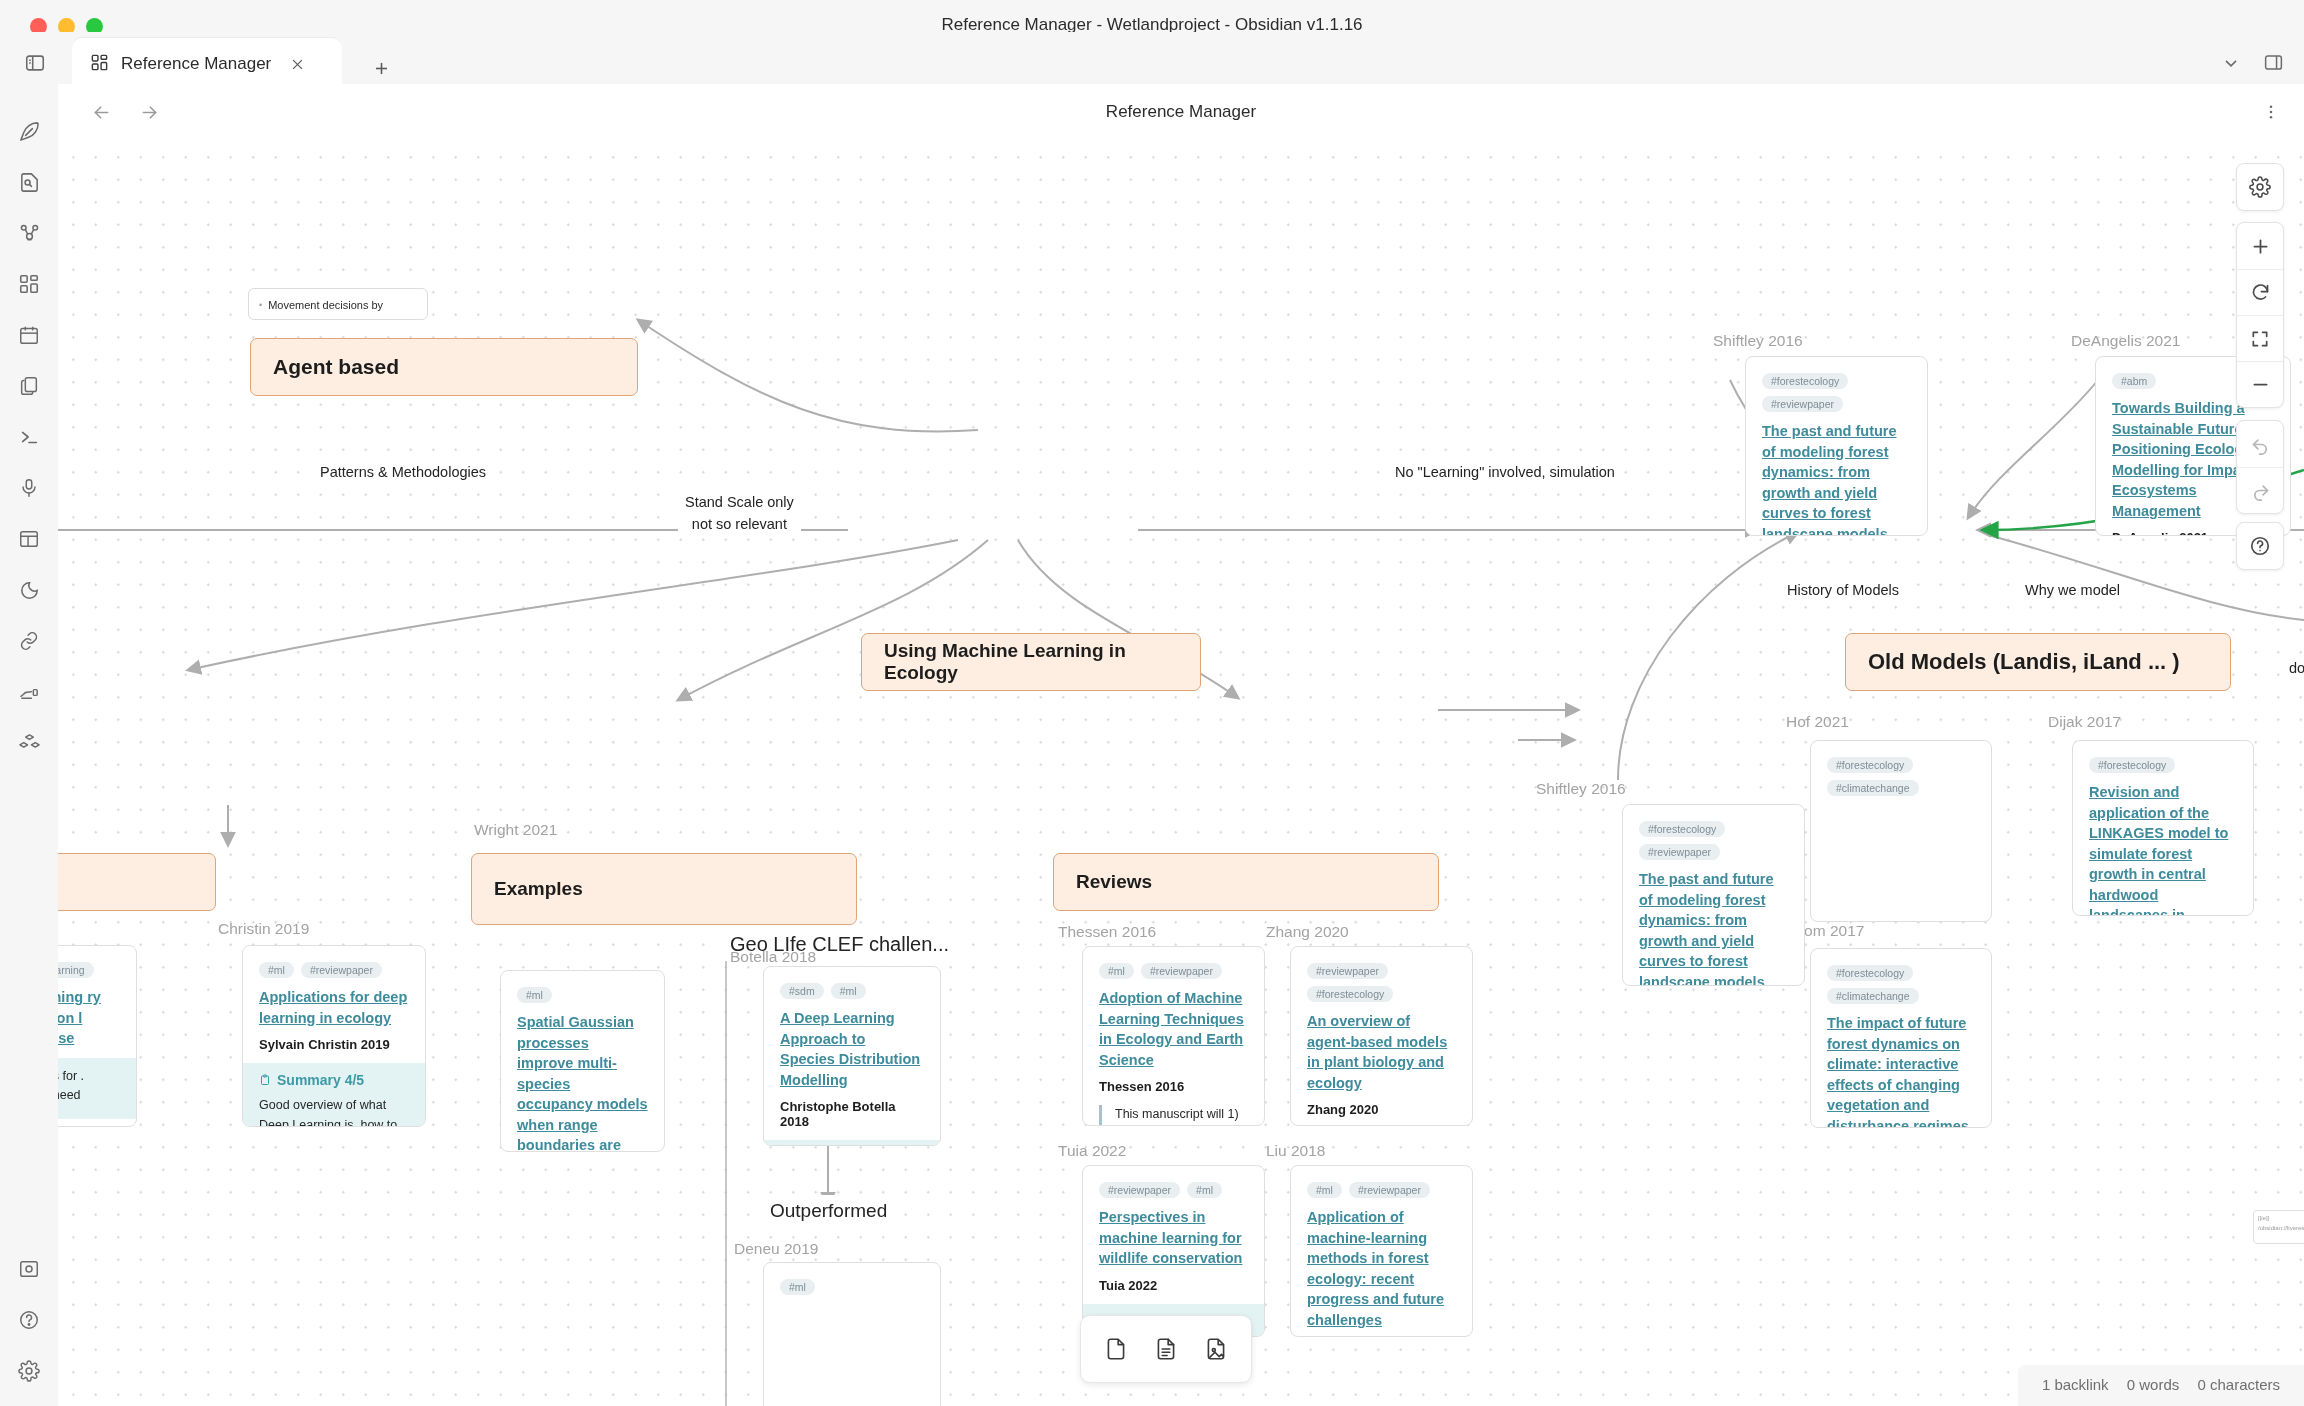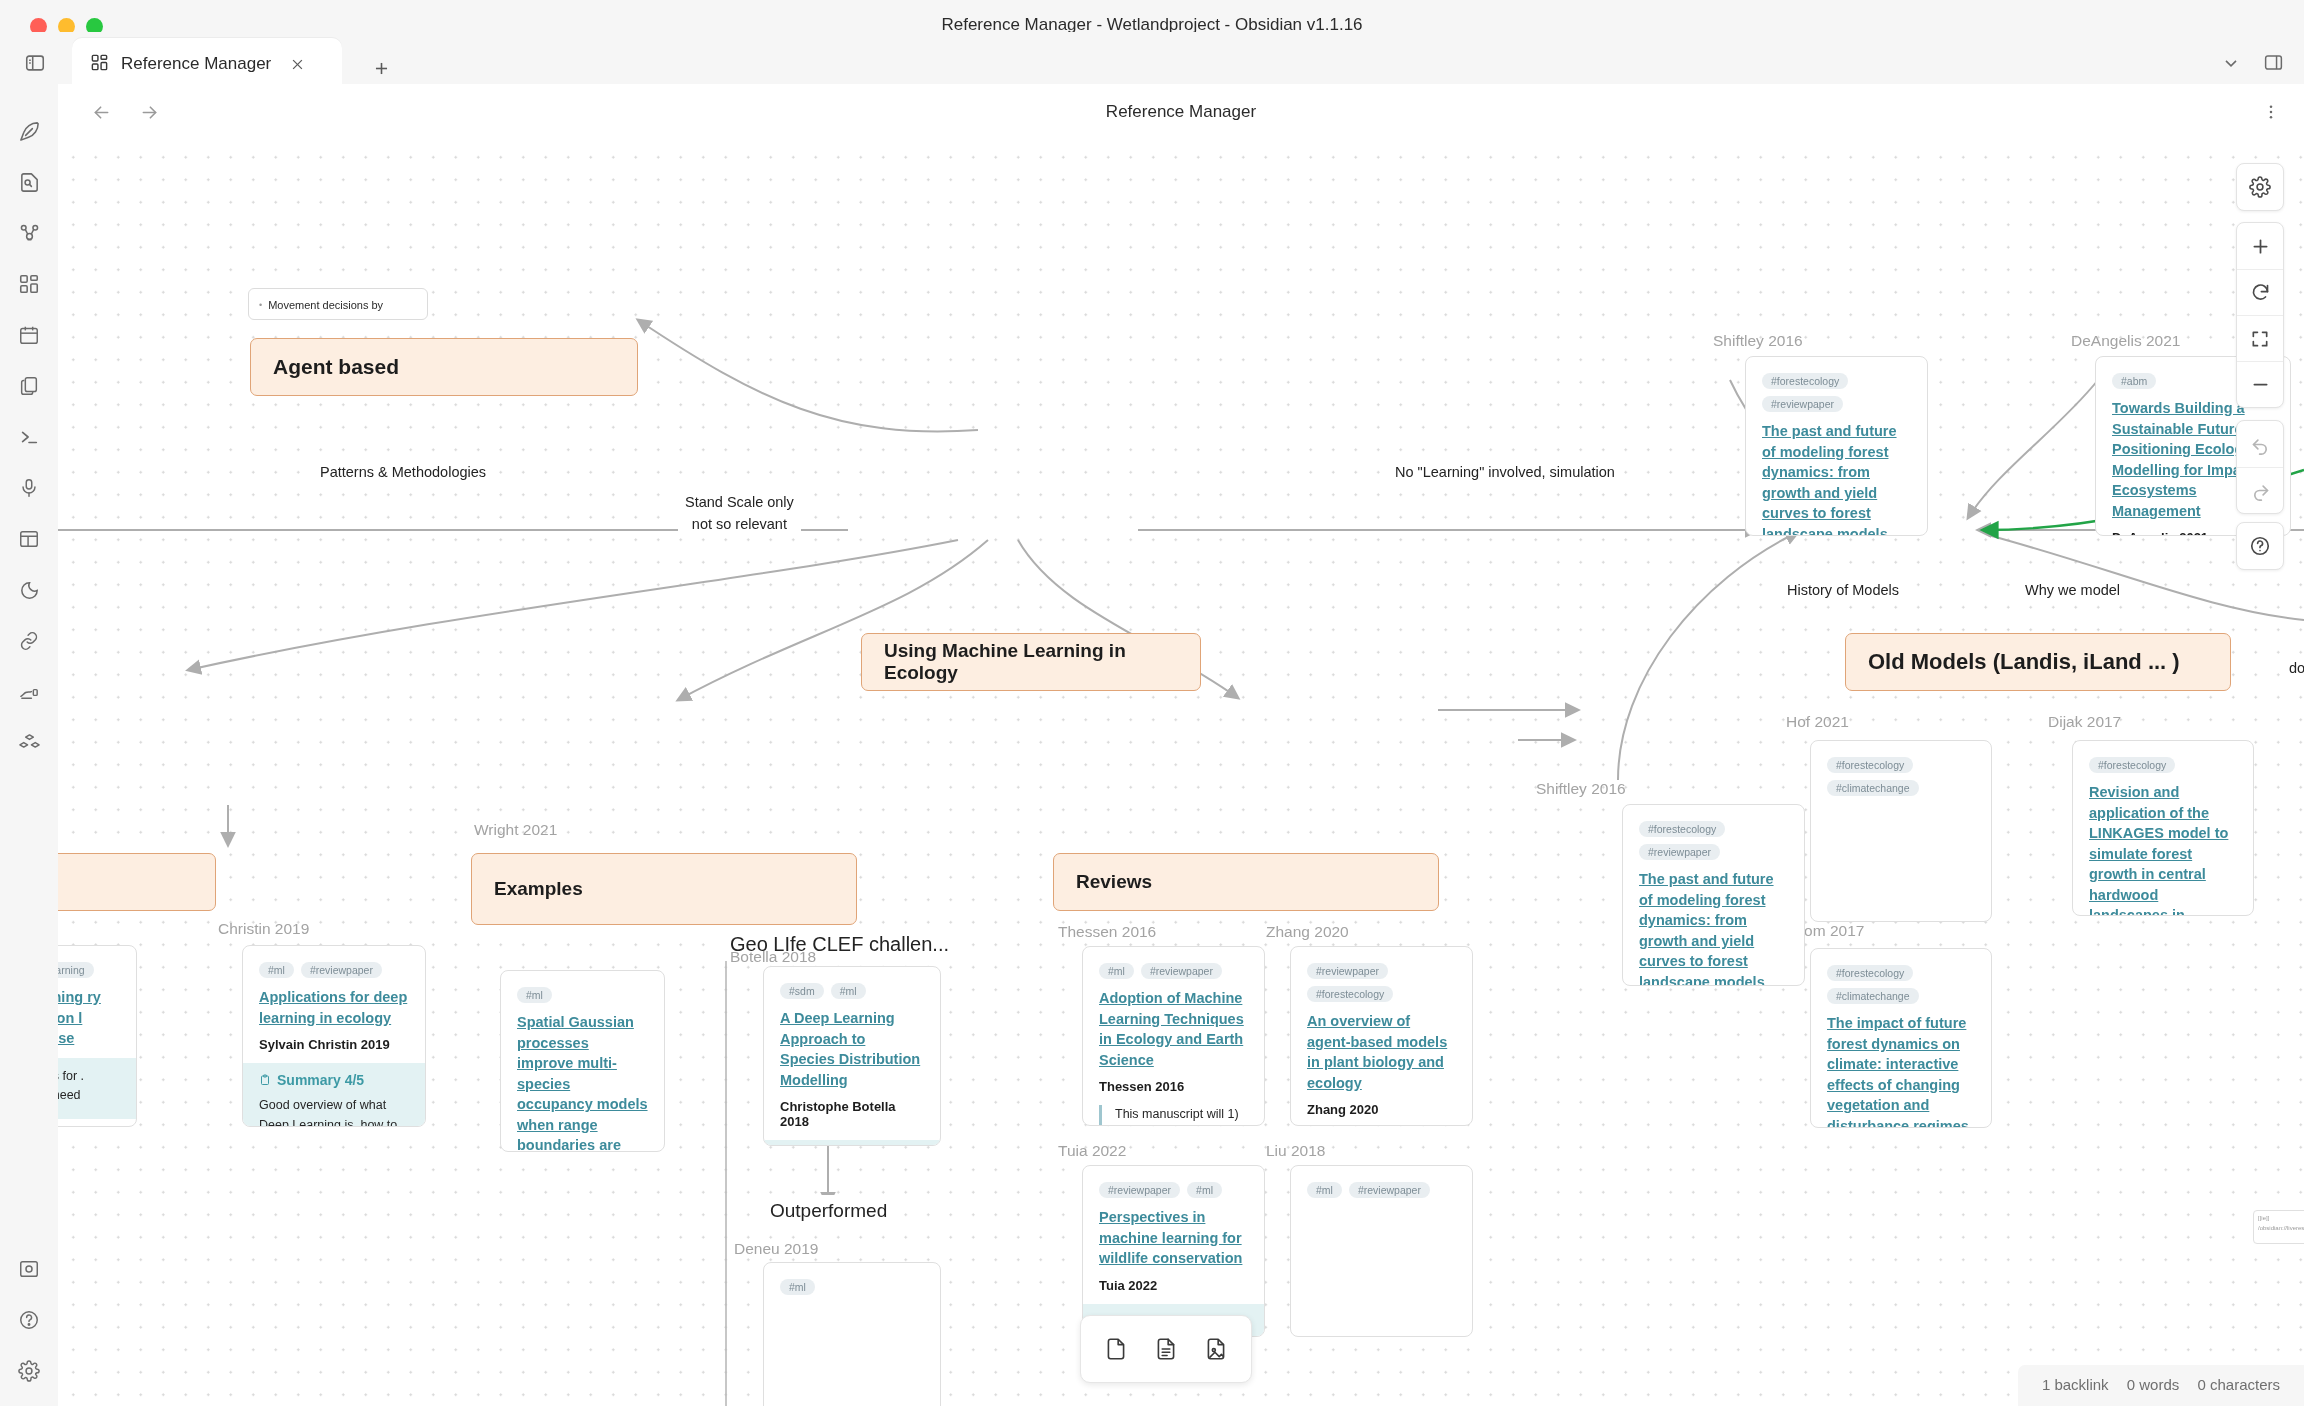--- a/index.html
+++ b/index.html
@@ -743,20 +743,21 @@
     </div>
   </div>
 
   <div class="group-label" style="left:1208px; top:1002px;">Liu 2018</div>
   <div class="card" style="left:1208px; top:1025px; width:183px; height:172px;">
     <div class="card-inner">
       <div class="tags">
         <span class="tag">#ml</span>
         <span class="tag">#reviewpaper</span>
       </div>
+      <div class="card-title">Application of machine-learning methods in forest ecology: recent progress and future challenges</div>
 
     </div>
   </div>
 
   <div id="mini-embed">
     <div>[[ie]]</div>
     <div>/obsidian://liveres/artif...</div>
   </div>
 
 </div>

